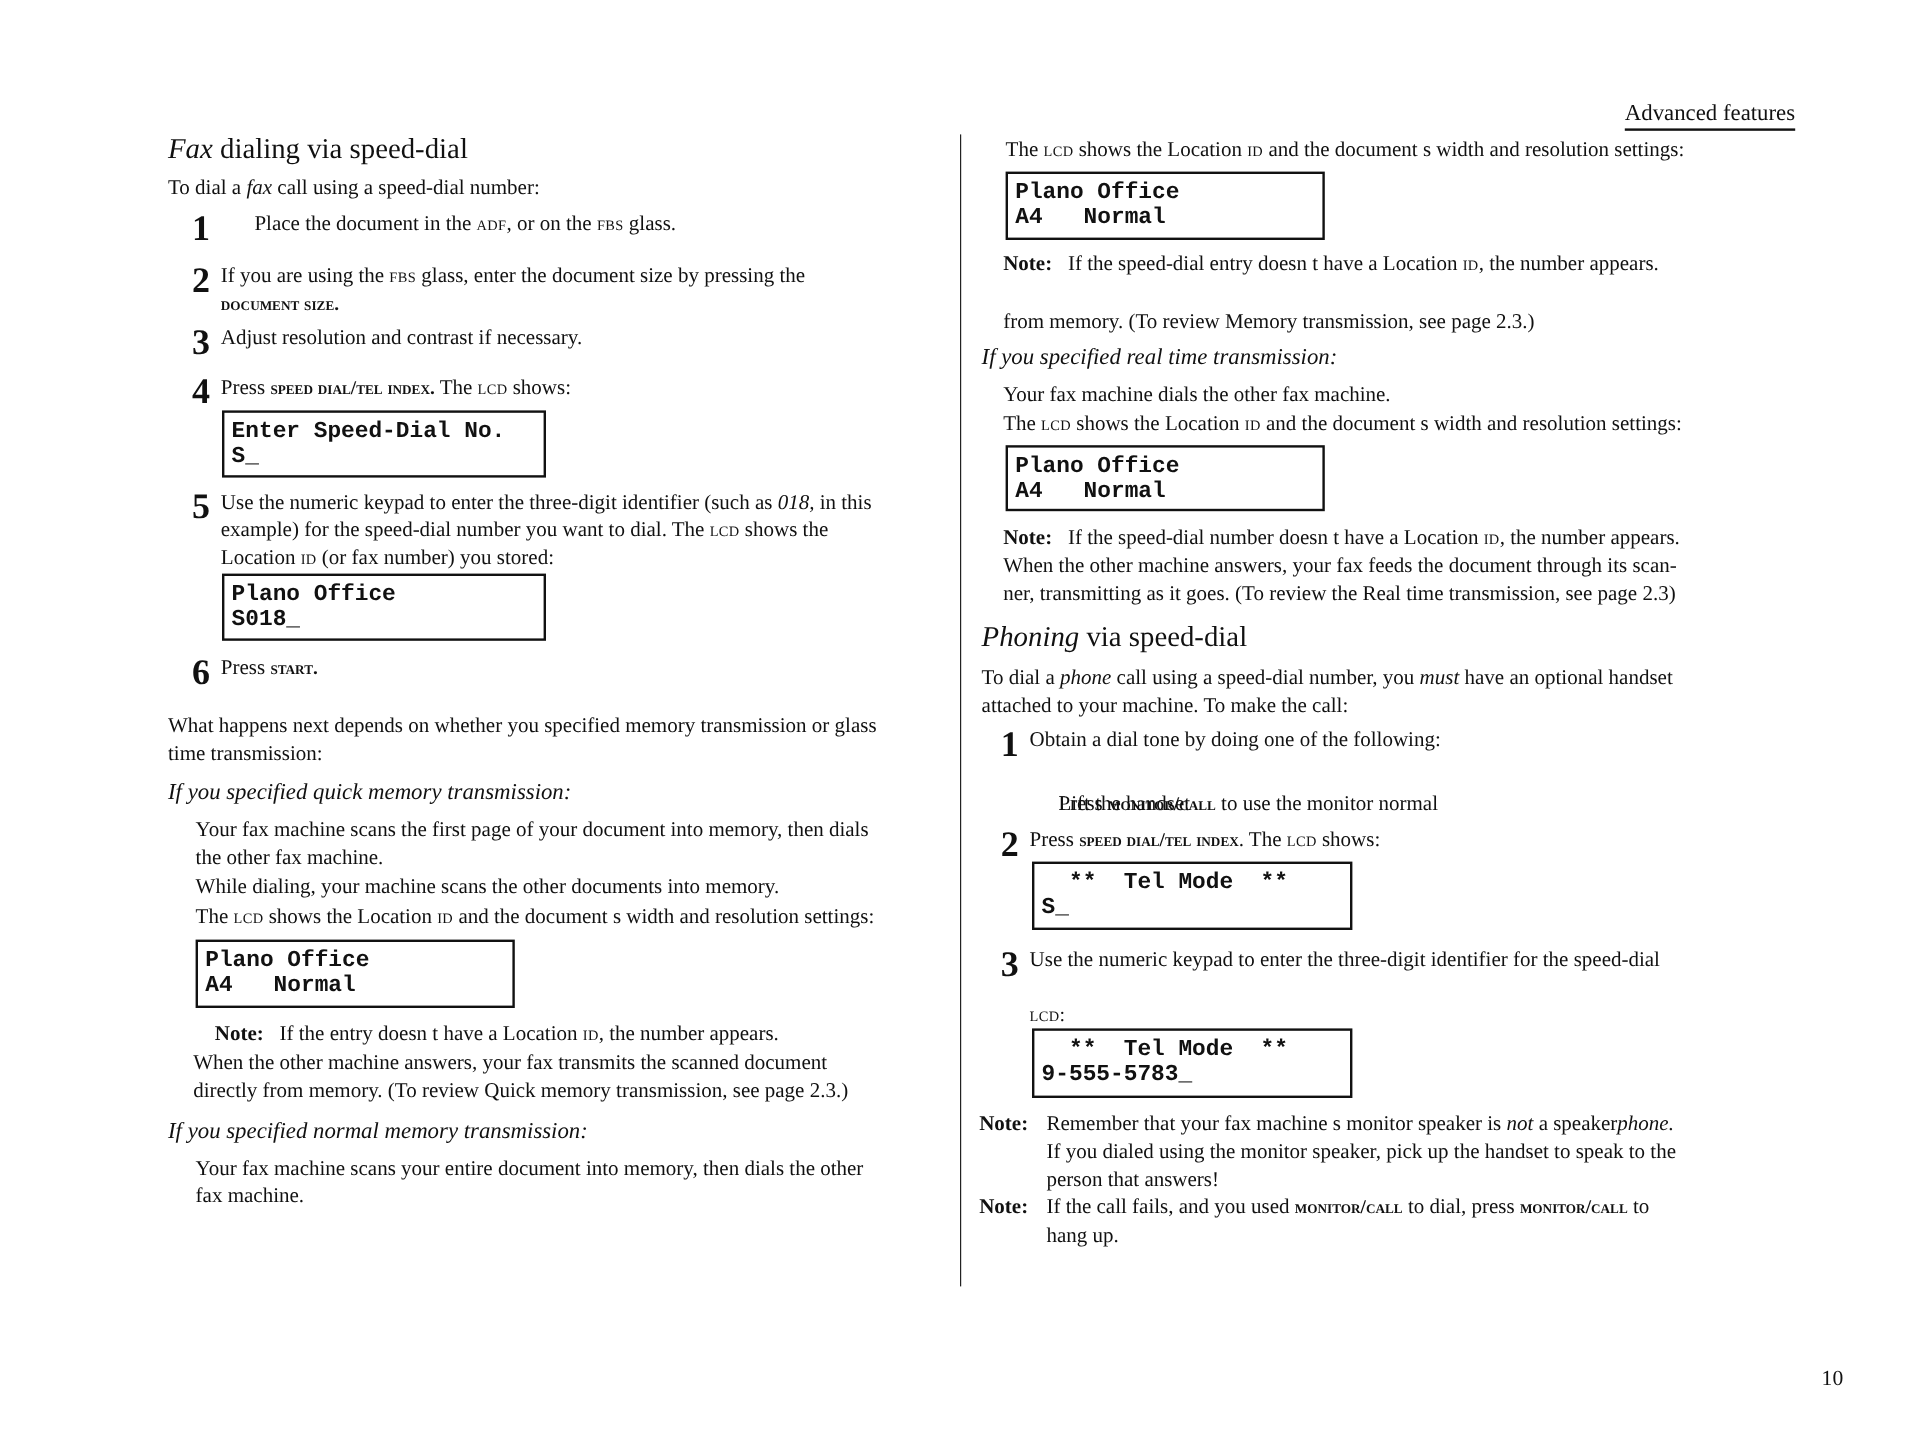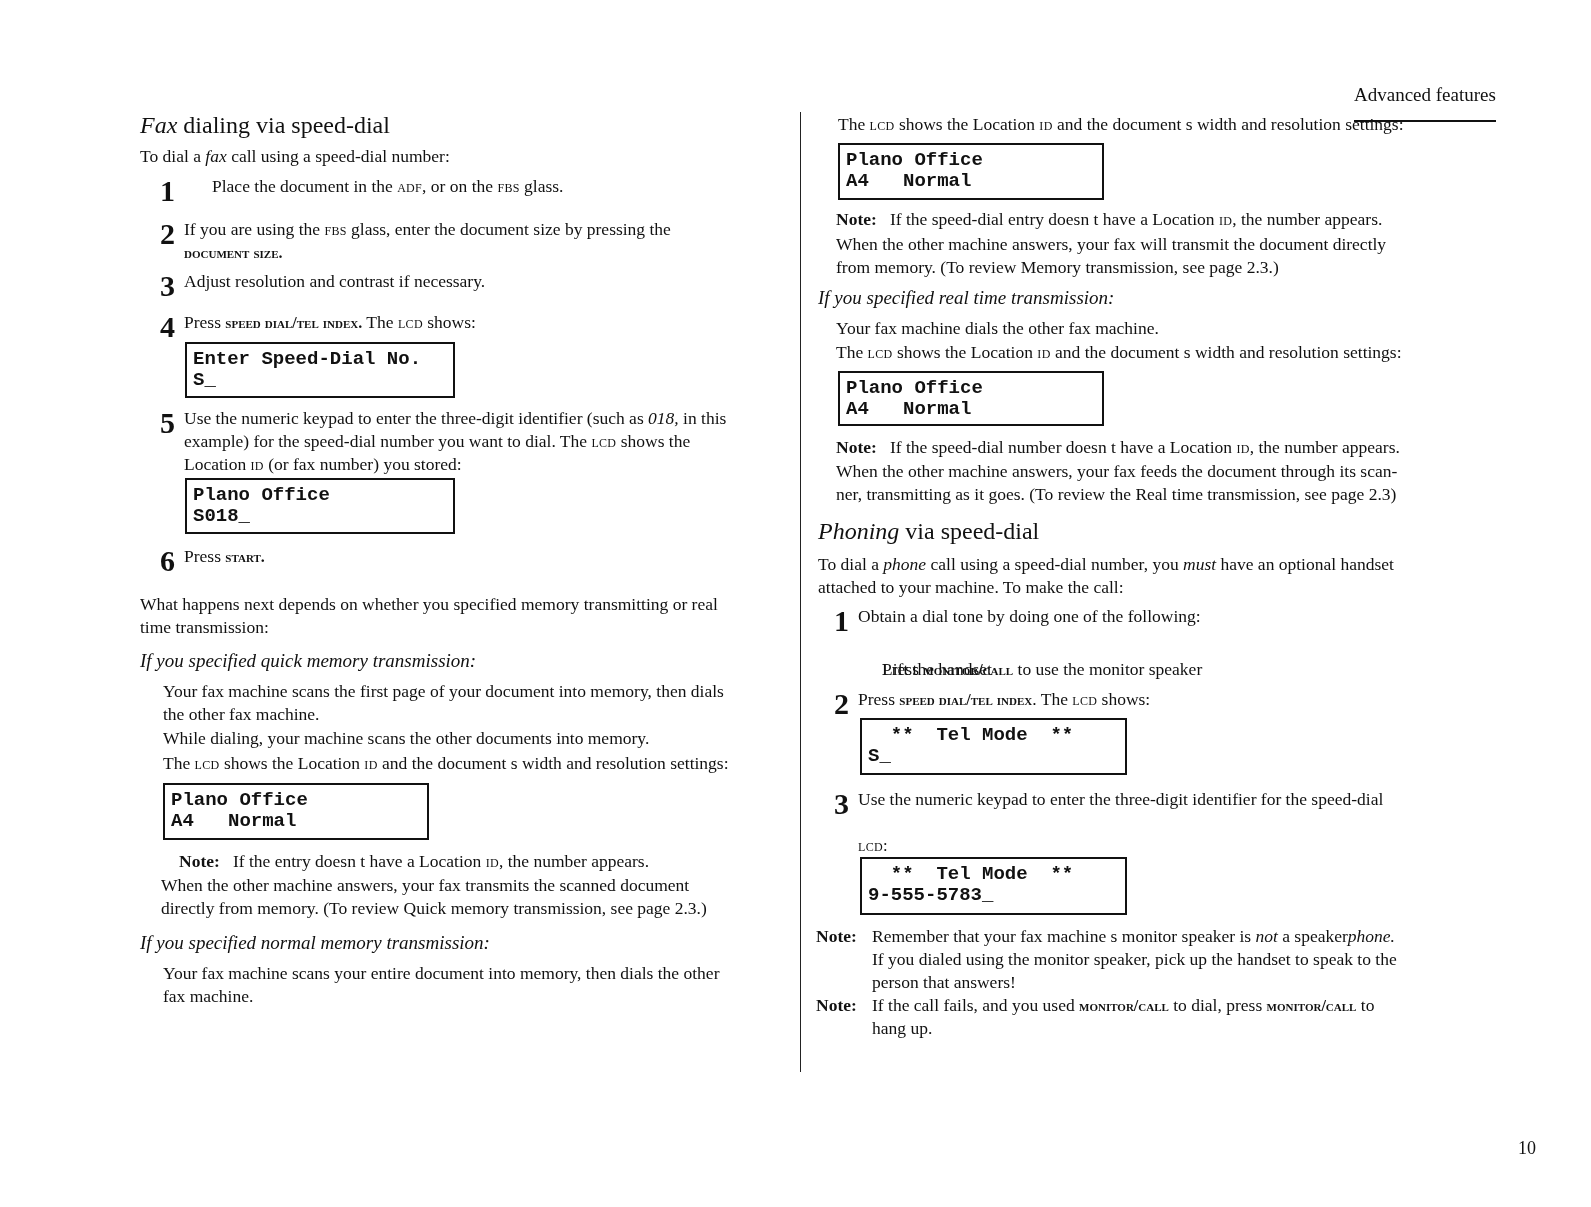--- a/index.html
+++ b/index.html
@@ -1,20 +1,20 @@
 <!DOCTYPE html>
 <html><head>
 <meta charset="utf-8">
 <style>
   html, body { margin:0; padding:0; background:#ffffff; }
   body { width:1591px; height:1207px; position:relative; overflow:hidden;
          font-family:"Liberation Serif", "DejaVu Serif", serif; color:#111; }
   .sc { font-variant: small-caps; text-transform: lowercase; font-size:0.95em; letter-spacing:0.3px; }
   .scb { font-weight:bold; font-variant: small-caps; text-transform: lowercase; font-size:0.92em; }
-  .header-right { position:absolute; left:1354px; top:84px; font-size:19px; border-bottom:2px solid #111; padding-bottom:14px; }
+  .header-right { position:absolute; left:1354px; top:84px; font-size:19px; border-bottom:2px solid #111; padding-bottom:1px; }
   .divider { position:absolute; left:800px; top:112px; width:0; height:960px; border-left:1.5px solid #222; }
   .page-num { position:absolute; left:1518px; top:1138px; font-size:18px; }
   h2.sec { margin:0; font-weight:normal; font-size:24px; position:absolute; }
   h2.sec i { font-style:italic; }
   .p { position:absolute; font-size:17.5px; line-height:23px; }
   .step { position:absolute; font-size:17.5px; line-height:23px; }
   .step .num { position:absolute; left:0; top:2px; font-size:30px; font-weight:bold; line-height:28px; }
   .step .txt { position:absolute; left:24px; top:0; }
   .lcd { position:absolute; border:2px solid #111; background:#fff;
          font-family:"Liberation Mono", "DejaVu Sans Mono", monospace; font-weight:bold;
@@ -58,55 +58,55 @@
   <span class="num">5</span>
   <span class="txt" style="white-space:nowrap;"><span>Use the numeric keypad to enter the three-digit identifier (such as </span><i>018,</i><span> in this</span><br><span>example) for the speed-dial number you want to dial. The </span><span class="sc">LCD</span><span> shows the</span><br><span>Location </span><span class="sc">ID</span><span> (or fax number) you stored:</span></span>
 </div>
 <div class="lcd" style="left:185px; top:478px; width:270px; height:56px;"><div>Plano Office</div><div>S018_</div></div>
 
 <div class="step" style="left:160px; top:545px;">
   <span class="num">6</span>
   <span class="txt" style="white-space:nowrap;"><span>Press </span><span class="scb">START.</span></span>
 </div>
 
-<div class="p" style="left:140px; top:593px; white-space:nowrap;"><span>What happens next depends on whether you specified memory transmitting or real</span><br><span>time transmission:</span></div>
+<div class="p" style="left:140px; top:593px; white-space:nowrap;"><span>What happens next depends on whether you specified memory transmission or glass</span><br><span>time transmission:</span></div>
 
 <div class="sub" style="left:140px; top:650px;">If you specified quick memory transmission:</div>
 <div class="p" style="left:163px; top:680px; white-space:nowrap;"><span>Your fax machine scans the first page of your document into memory, then dials</span><br><span>the other fax machine.</span></div>
 <div class="p" style="left:163px; top:727px; white-space:nowrap;">While dialing, your machine scans the other documents into memory.</div>
 <div class="p" style="left:163px; top:752px; white-space:nowrap;"><span>The </span><span class="sc">LCD</span><span> shows the Location </span><span class="sc">ID</span><span> and the document s width and resolution settings:</span></div>
 <div class="lcd" style="left:163px; top:783px; width:266px; height:57px;"><div>Plano Office</div><div>A4   Normal</div></div>
 
 <div class="note" style="left:179px; top:850px; white-space:nowrap;text-align:right;"><span class="note-label">Note:</span>&nbsp;&nbsp; <span>If the entry doesn t have a Location </span><span class="sc">ID</span><span>, the number appears.</span></div>
 <div class="p" style="left:161px; top:874px; white-space:nowrap;"><span>When the other machine answers, your fax transmits the scanned document</span><br><span>directly from memory. (To review Quick memory transmission, see page 2.3.)</span></div>
 
 <div class="sub" style="left:140px; top:932px;">If you specified normal memory transmission:</div>
 <div class="p" style="left:163px; top:962px; white-space:nowrap;"><span>Your fax machine scans your entire document into memory, then dials the other</span><br><span>fax machine.</span></div>
 
 <div class="p" style="left:838px; top:113px; white-space:nowrap;"><span>The </span><span class="sc">LCD</span><span> shows the Location </span><span class="sc">ID</span><span> and the document s width and resolution settings:</span></div>
 <div class="lcd" style="left:838px; top:143px; width:266px; height:57px;"><div>Plano Office</div><div>A4   Normal</div></div>
 <div class="note" style="left:836px; top:208px; white-space:nowrap;"><span class="note-label">Note:</span>&nbsp;&nbsp; <span>If the speed-dial entry doesn t have a Location </span><span class="sc">ID</span><span>, the number appears.</span></div>
-<div class="p" style="left:836px; top:233px; white-space:nowrap;"><span>When the other machine answers, your fax will transmit the document directly</span><br><span>from memory. (To review Memory transmission, see page 2.3.)</span></div>
+<div class="p" style="left:836px; top:233px; white-space:nowrap;"><br><span>from memory. (To review Memory transmission, see page 2.3.)</span></div>
 
 <div class="sub" style="left:818px; top:287px;">If you specified real time transmission:</div>
 <div class="p" style="left:836px; top:317px; white-space:nowrap;">Your fax machine dials the other fax machine.</div>
 <div class="p" style="left:836px; top:341px; white-space:nowrap;"><span>The </span><span class="sc">LCD</span><span> shows the Location </span><span class="sc">ID</span><span> and the document s width and resolution settings:</span></div>
 <div class="lcd" style="left:838px; top:371px; width:266px; height:55px;"><div>Plano Office</div><div>A4   Normal</div></div>
 <div class="note" style="left:836px; top:436px; white-space:nowrap;"><span class="note-label">Note:</span>&nbsp;&nbsp; <span>If the speed-dial number doesn t have a Location </span><span class="sc">ID</span><span>, the number appears.</span></div>
 <div class="p" style="left:836px; top:460px; white-space:nowrap;"><span>When the other machine answers, your fax feeds the document through its scan-</span><br><span>ner, transmitting as it goes. (To review the Real time transmission, see page 2.3)</span></div>
 
 <h2 class="sec" style="left:818px; top:518px;"><i>Phoning</i><span> via speed-dial</span></h2>
 <div class="p" style="left:818px; top:553px; white-space:nowrap;"><span>To dial a </span><i>phone</i><span> call using a speed-dial number, you </span><i>must</i><span> have an optional handset</span><br><span>attached to your machine. To make the call:</span></div>
 
 <div class="step" style="left:834px; top:605px;">
   <span class="num">1</span>
   <span class="txt" style="white-space:nowrap;">Obtain a dial tone by doing one of the following:</span>
 </div>
 <div class="p" style="left:882px; top:630px; white-space:nowrap;margin-top:28px;">Lift the handset</div>
-<div class="p" style="left:882px; top:658px; white-space:nowrap;"><span>Press </span><span class="scb">MONITOR/CALL</span><span> to use the monitor speaker</span></div>
+<div class="p" style="left:882px; top:658px; white-space:nowrap;"><span>Press </span><span class="scb">MONITOR/CALL</span><span> to use the monitor normal</span></div>
 
 <div class="step" style="left:834px; top:688px;">
   <span class="num">2</span>
   <span class="txt" style="white-space:nowrap;"><span>Press </span><span class="scb">SPEED DIAL/TEL INDEX</span><span>. The </span><span class="sc">LCD</span><span> shows:</span></span>
 </div>
 <div class="lcd" style="left:860px; top:718px; width:267px; height:57px;"><div>  **  Tel Mode  **</div><div>S_</div></div>
 
 <div class="step" style="left:834px; top:788px;">
   <span class="num">3</span>
   <span class="txt" style="white-space:nowrap;"><span>Use the numeric keypad to enter the three-digit identifier for the speed-dial</span><br><br><span class="sc">LCD:</span></span>

